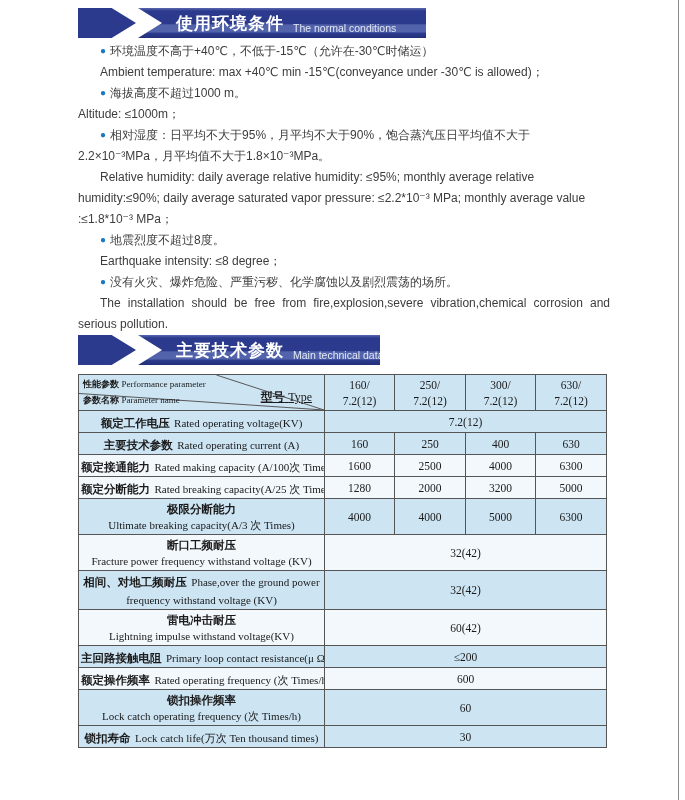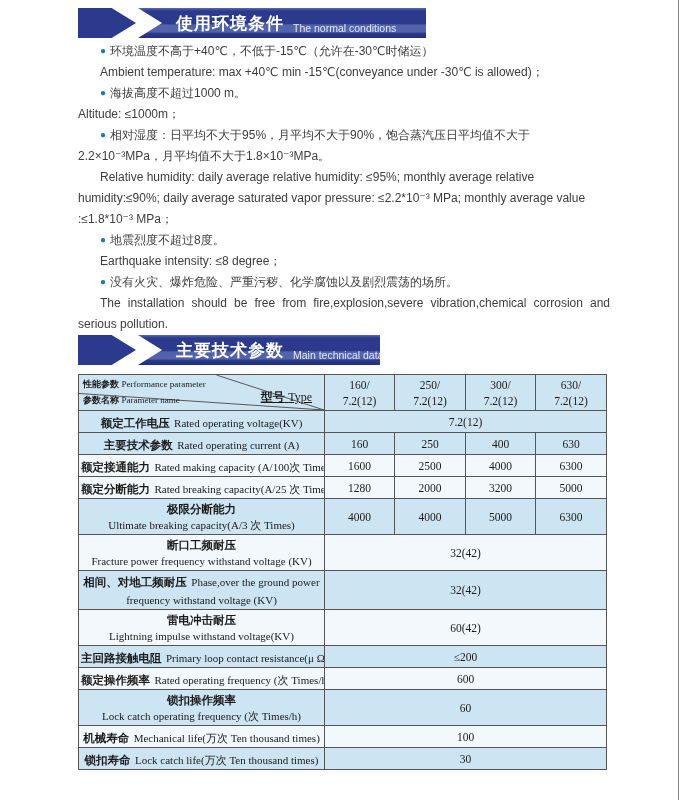--- a/index.html
+++ b/index.html
@@ -215,24 +215,20 @@
     </tr>
 
     <tr class="blue h2">
       <td class="stack">
             <span class="lbl-cn">锁扣操作频率</span>
             <span class="lbl-en">Lock catch operating frequency (次 Times/h)</span>
           </td>
       <td class="val" colspan="4">60</td>
     </tr>
 
-    <tr class="white h1">
-      <td class="nowrap"><span class="lbl-cn">机械寿命</span> <span class="lbl-en">Mechanical life(万次 Ten thousand times)</span></td>
-      <td class="val" colspan="4">100</td>
-    </tr>
 
     <tr class="blue h1">
       <td class="nowrap"><span class="lbl-cn">锁扣寿命</span> <span class="lbl-en">Lock catch life(万次 Ten thousand times)</span></td>
       <td class="val" colspan="4">30</td>
     </tr>
 
   </tbody>
     </table>
 
 </div>

